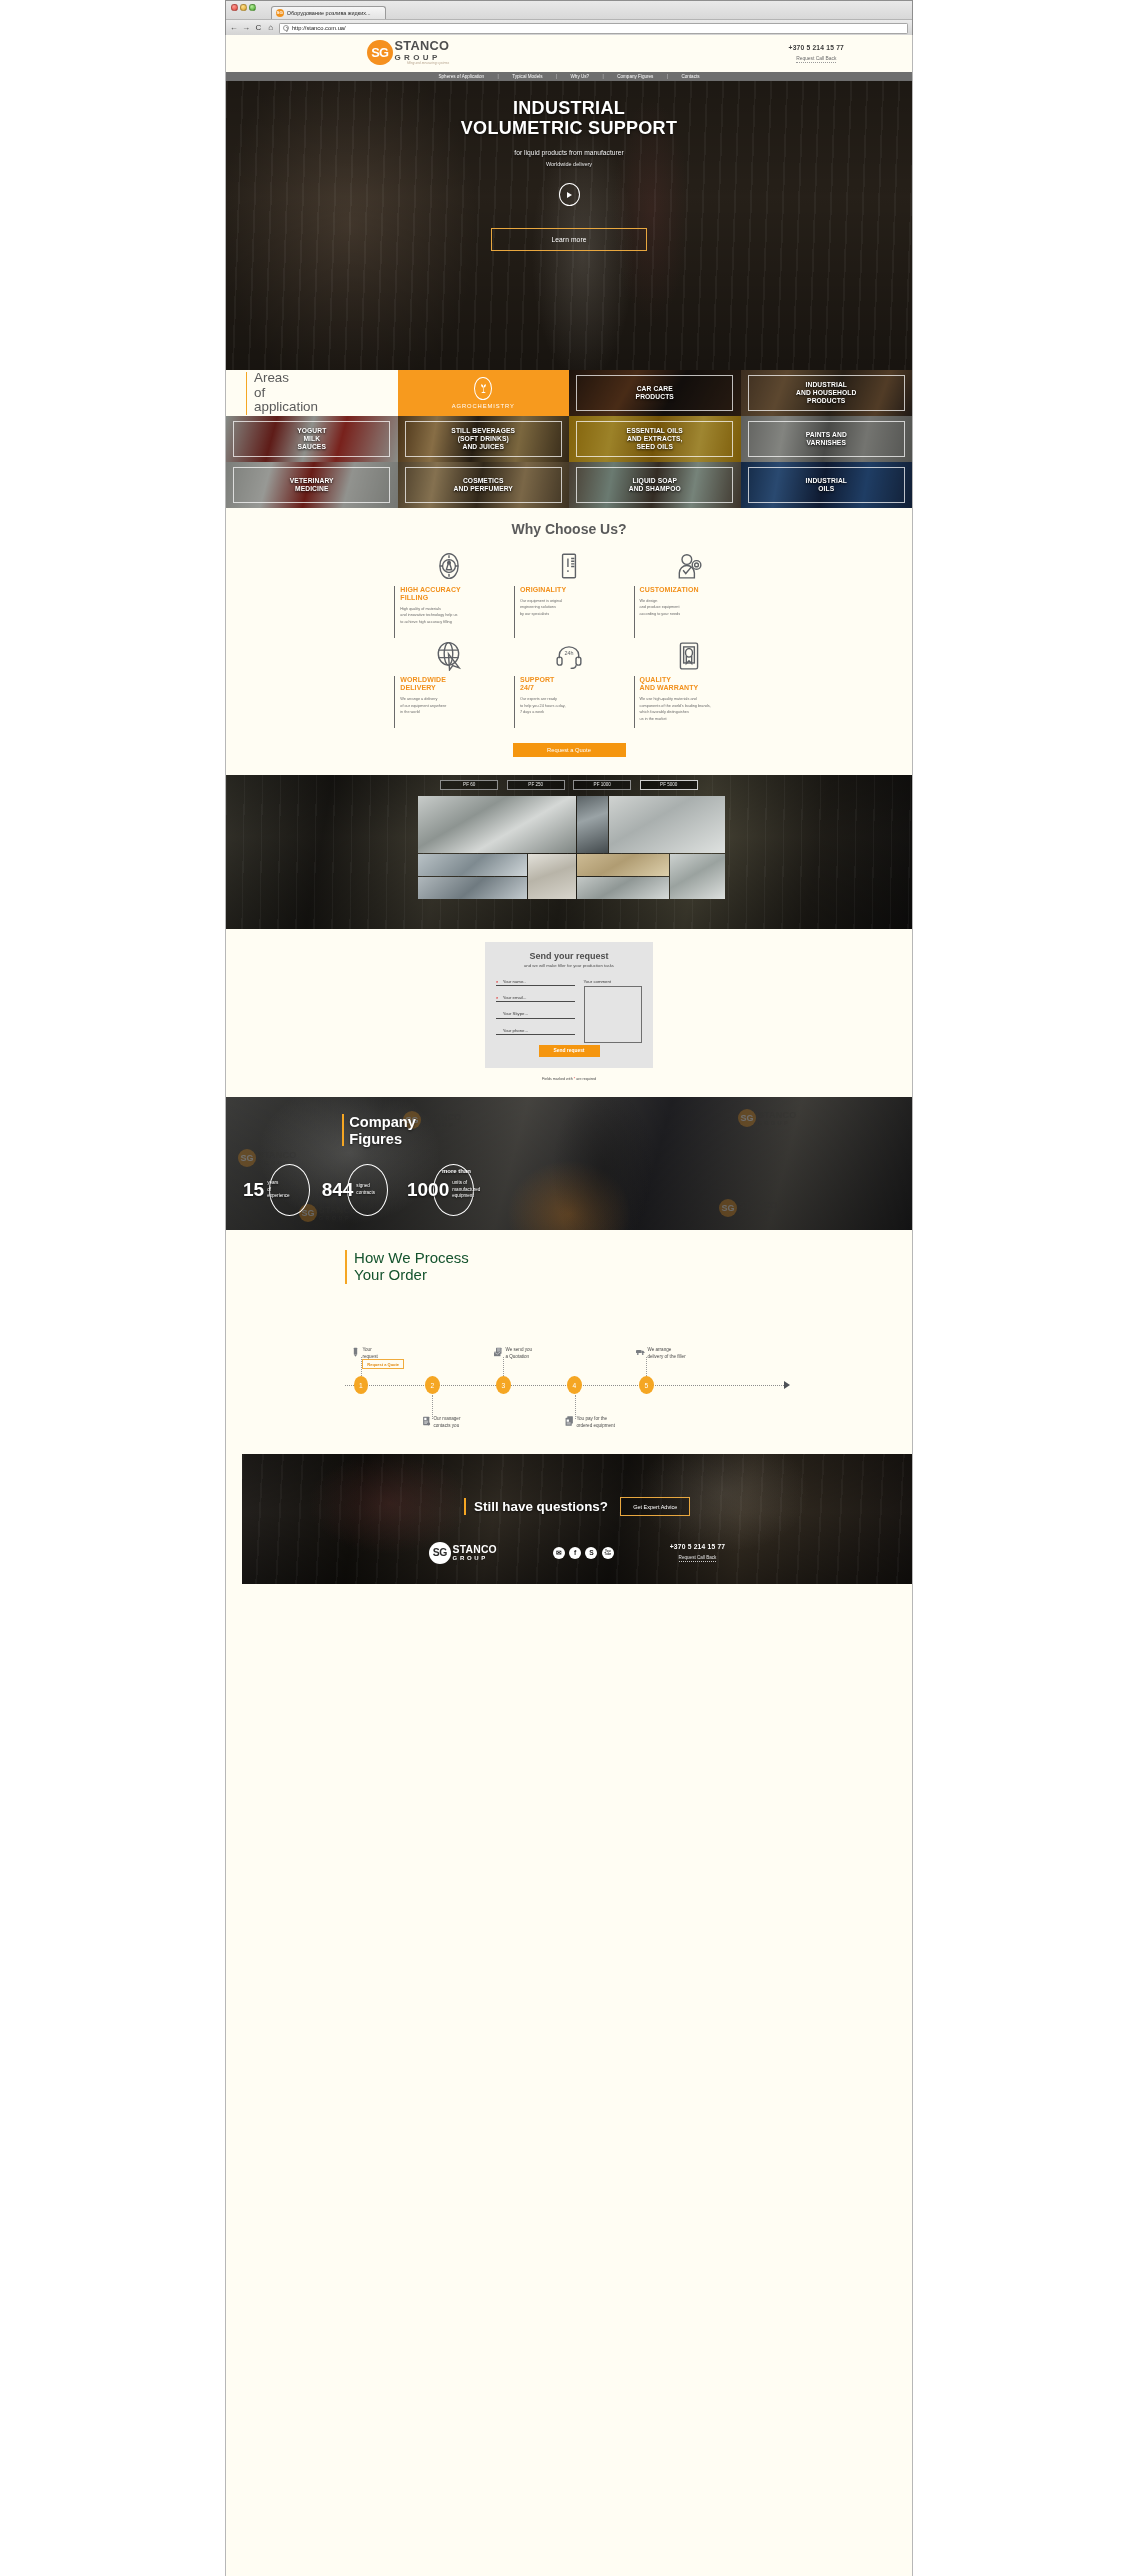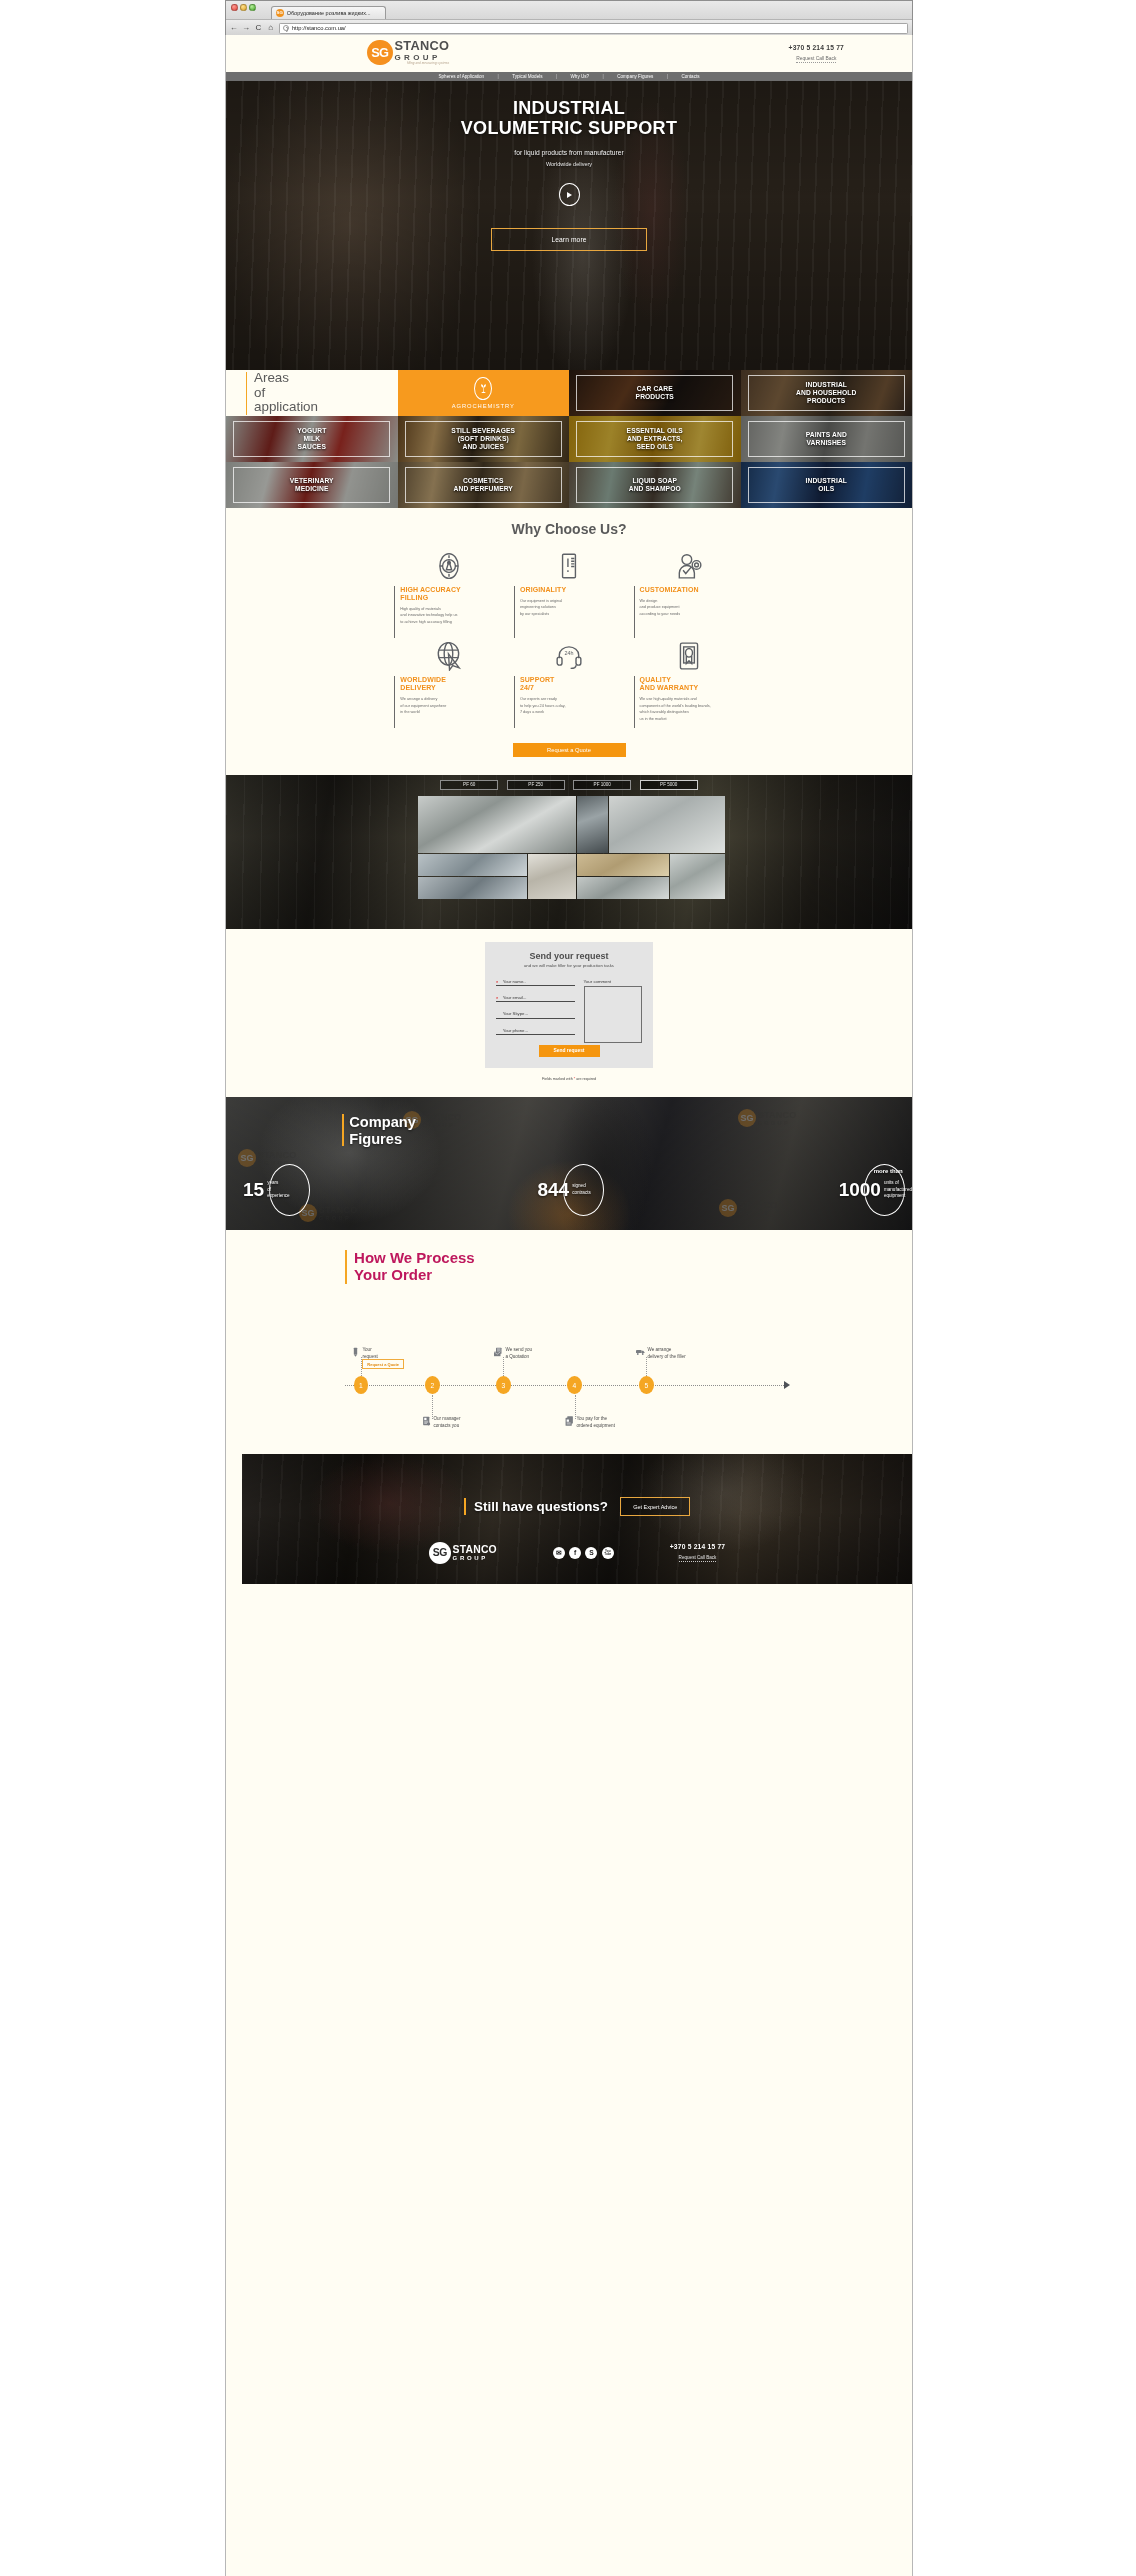--- a/index.html
+++ b/index.html
@@ -265,32 +265,32 @@
       linear-gradient(180deg, rgba(0,0,0,.2), rgba(0,0,0,.38));
   }
   .wm { position: absolute; z-index: 1; display: flex; align-items: center; gap: 1.8px; opacity: .30; }
   .wm-mark { width: 18px; height: 18px; border-radius: 50%; background: #d8881a; color: #fff; font-weight: bold; font-size: 9px; display: flex; align-items: center; justify-content: center; }
   .wm-t1 { font-size: 9px; font-weight: bold; color: #30302e; letter-spacing: 0.2px; }
   .wm-t2 { font-size: 5.5px; font-weight: bold; color: #30302e; letter-spacing: 2.4px; }
   .figures-inner { position: relative; z-index: 3; }
   .figures-title { display: flex; padding: 17px 0 0 116px; }
   .figures-title .bar { width: 1.8px; height: 32px; background: #f5a623; margin-right: 5.5px; }
   .figures-title .txt { font-size: 14.6px; font-weight: bold; color: #fff; line-height: 1.12; text-shadow: 0 1.2px 2.4px rgba(0,0,0,.6); }
-  .figures-row { display: flex; justify-content: space-between; gap: 32px; margin-top: 17px; padding-left: 17px; }
+  .figures-row { display: flex; justify-content: flex-start; gap: 32px; margin-top: 17px; padding-left: 17px; }
   .fig-item { position: relative; display: flex; align-items: center; height: 52px; }
   .fig-circle { position: absolute; left: 25.6px; top: 0; width: 41px; height: 52px; border: 0.9px solid #fff; border-radius: 50%; z-index: -1; }
   .fig-more { position: absolute; left: 35px; top: 3.7px; font-size: 6px; font-weight: bold; color: #fff; white-space: nowrap; text-shadow: 0 0.6px 1.8px rgba(0,0,0,.7); }
   .fig-num { font-size: 19px; font-weight: bold; color: #fff; line-height: 1; text-shadow: 0 1.2px 2.4px rgba(0,0,0,.65); }
   .fig-txt { font-size: 4.6px; color: #fff; line-height: 1.45; margin-left: 3px; text-shadow: 0 0.6px 1.8px rgba(0,0,0,.75); }
 
   
   .process { background: #fffdf3; height: 224px; position: relative; }
   .process-title { display: flex; padding: 19.5px 0 0 119px; }
   .process-title .bar { width: 2.4px; height: 34px; background: #f5a623; margin-right: 6.7px; }
-  .process-title .txt { font-size: 15px; font-weight: bold; color: #be185d; line-height: 1.12; }
+  .process-title .txt { font-size: 15px; font-weight: normal; color: #14532d; line-height: 1.12; }
 
   .timeline { position: absolute; left: 119px; top: 117px; width: 463px; height: 85px; }
   .tl-axis { position: absolute; left: 0; top: 38px; width: 439px; border-top: 0.9px dotted #8d8d8d; }
   .tl-arrow { position: absolute; left: 439px; top: 34px; width: 0; height: 0; border-left: 6.7px solid #4e5156; border-top: 4.3px solid transparent; border-bottom: 4.3px solid transparent; }
   .tl-node { position: absolute; top: 29px; width: 14.6px; height: 18px; border-radius: 50%; background: #f5a623; color: #fff; font-size: 6.7px; display: flex; align-items: center; justify-content: center; }
   .tl-stem { position: absolute; width: 0; border-left: 0.9px dotted #9a9a9a; }
   .tl-cap { position: absolute; display: flex; align-items: flex-start; gap: 2.4px; }
   .tl-cap .ic { width: 9px; height: 10.4px; flex: 0 0 auto; }
   .tl-cap .ic svg { width: 9px; height: 10.4px; fill: #7a7d82; }
   .tl-cap .tx { font-size: 4.6px; color: #4a4a4a; line-height: 1.4; white-space: nowrap; }

